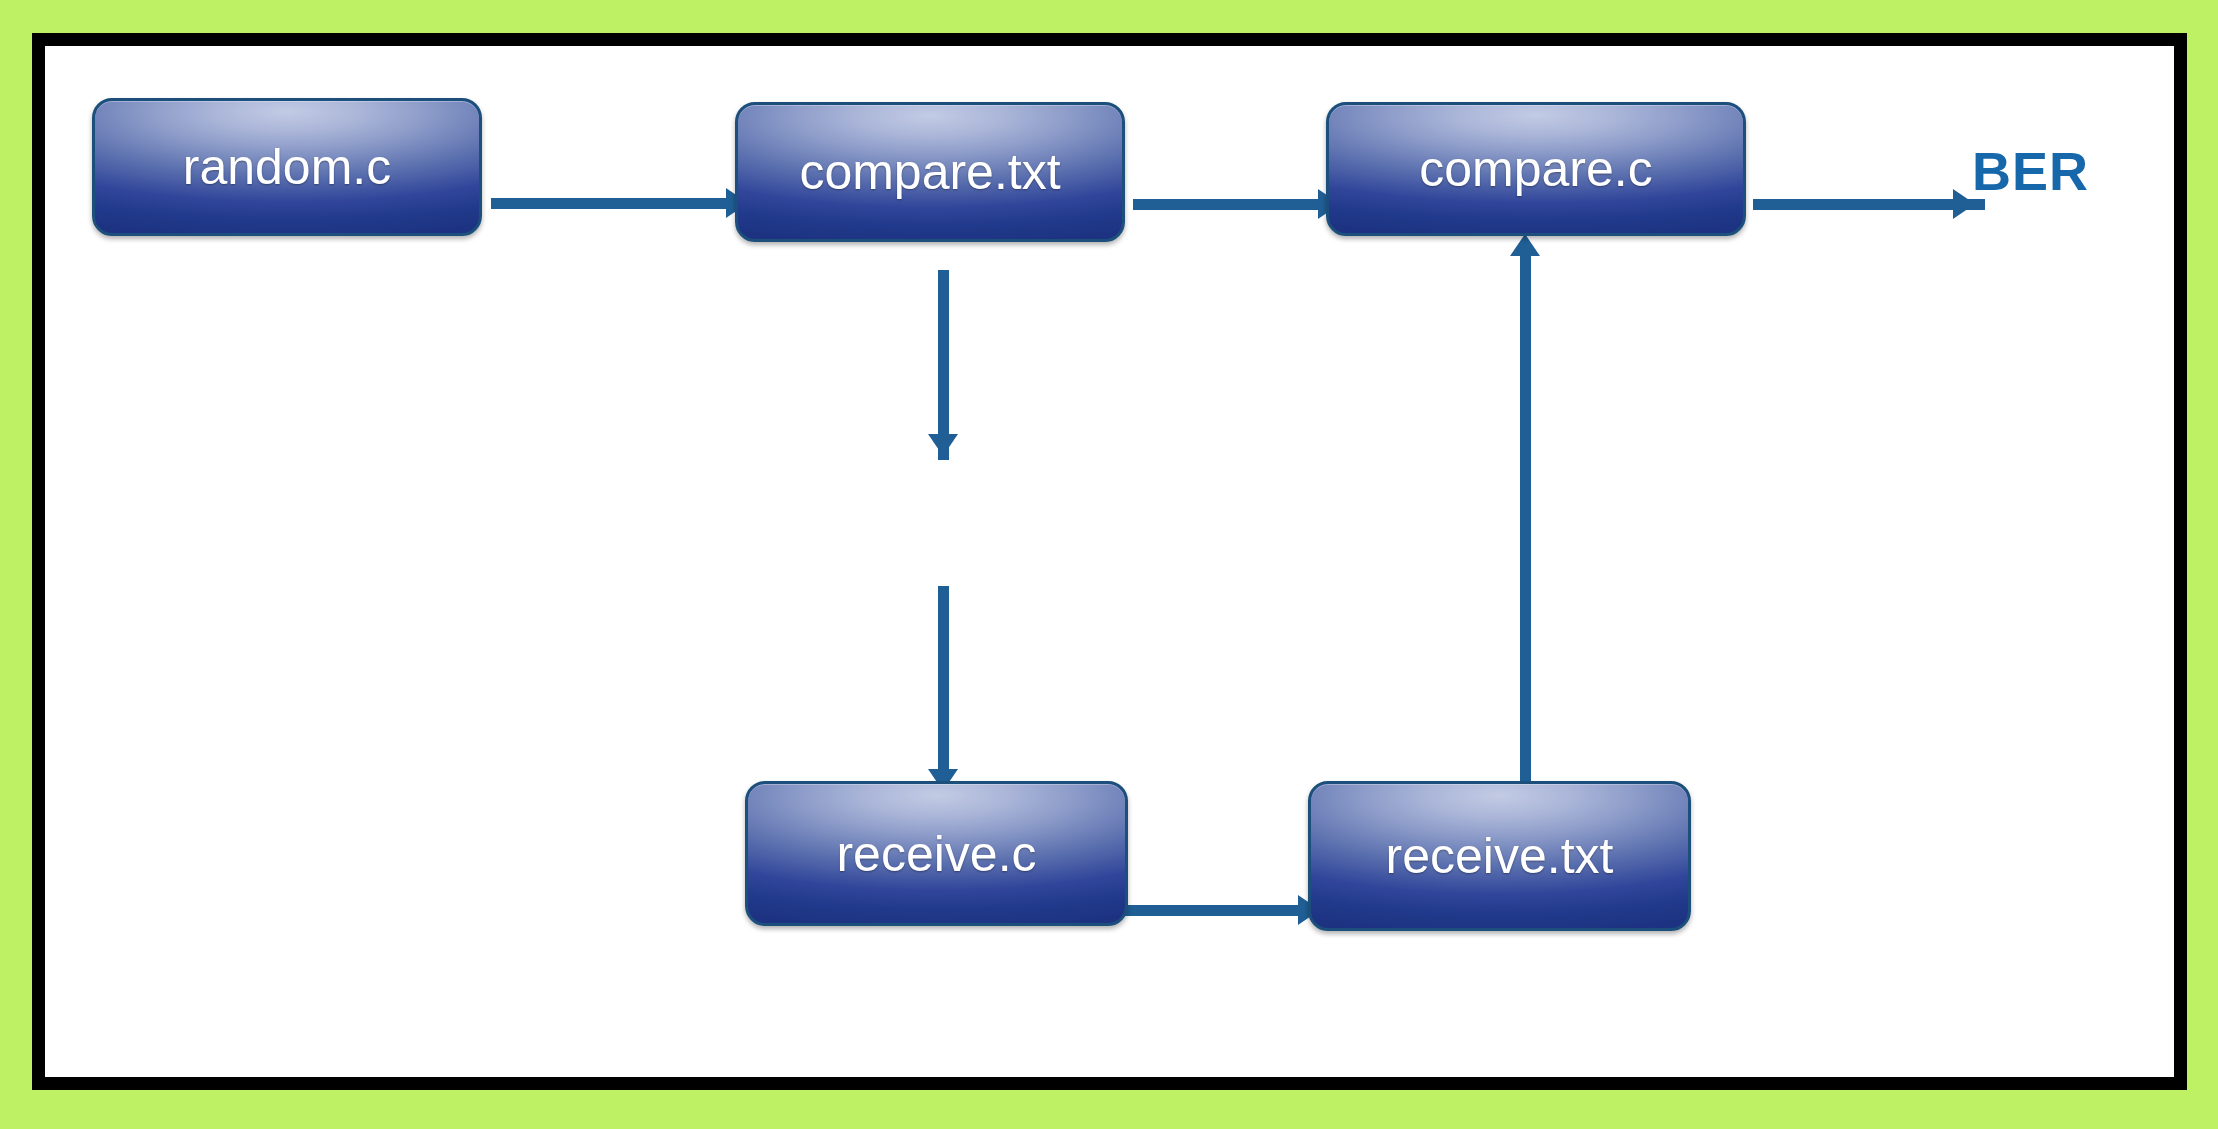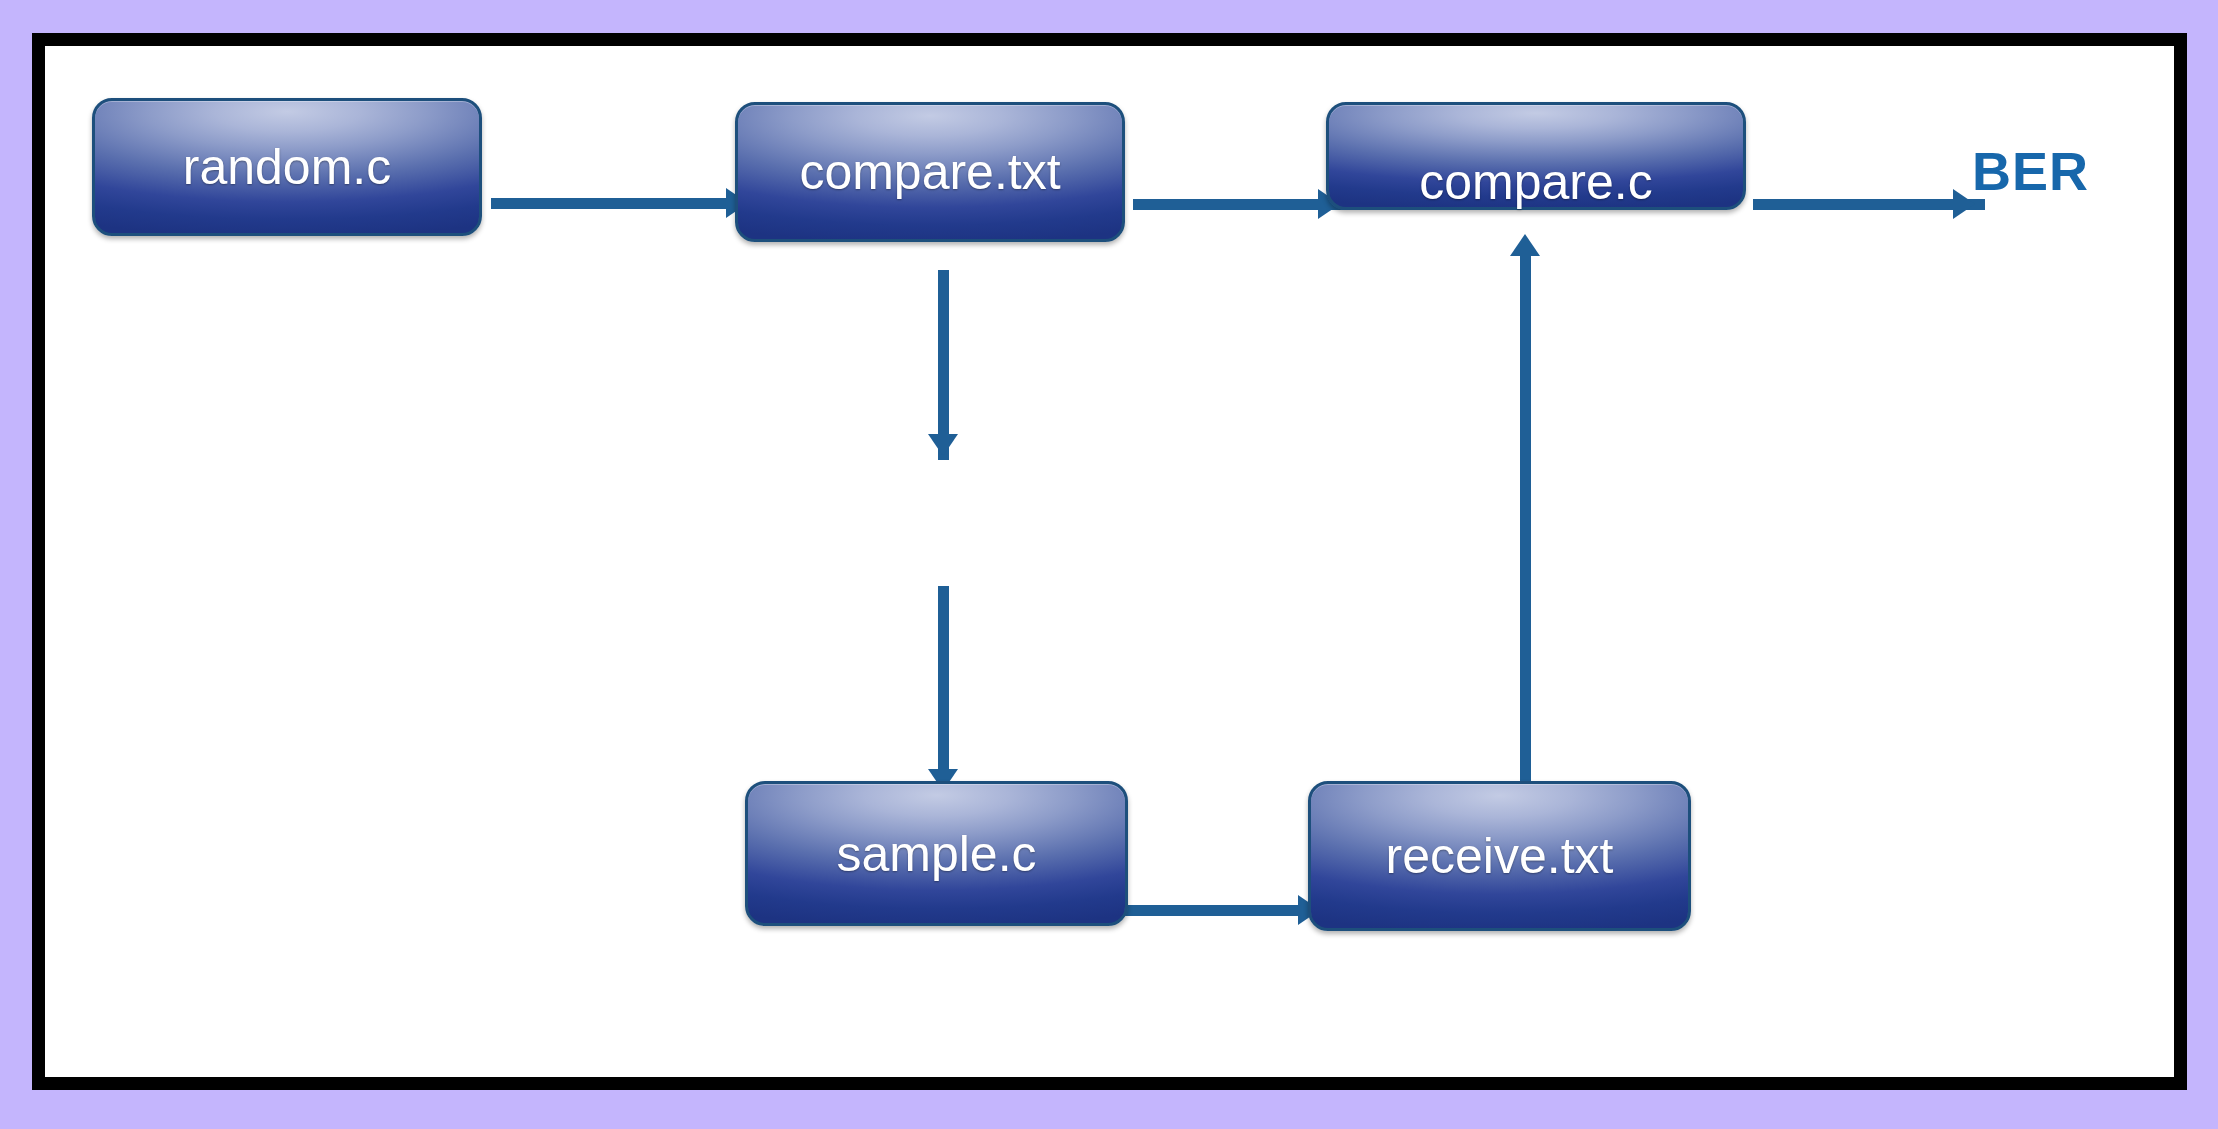--- a/index.html
+++ b/index.html
@@ -12,21 +12,21 @@
     width: 2218px;
     height: 1129px;
     font-family: "Liberation Sans", sans-serif;
     overflow: hidden;
   }
 
   #canvas {
     position: relative;
     width: 2218px;
     height: 1129px;
-    background: #c4b5fd;
+    background: #bef264;
   }
 
   
   #frame {
     position: absolute;
     left: 32px;
     top: 33px;
     width: 2155px;
     height: 1057px;
     border: 13px solid #000000;
@@ -152,27 +152,27 @@
     <div class="arrow-up" style="left:1465px; top:188px;"></div>
 
     <div class="node" style="left:47px; top:52px; width:390px; height:138px;">
       <span class="node-label">random.c</span>
     </div>
 
     <div class="node" style="left:690px; top:56px; width:390px; height:140px;">
       <span class="node-label">compare.txt</span>
     </div>
 
-    <div class="node" style="left:1281px; top:56px; width:420px; height:108px;align-items:flex-end;">
+    <div class="node" style="left:1281px; top:56px; width:420px; height:134px;">
       <span class="node-label">compare.c</span>
     </div>
 
 
     <div class="node" style="left:700px; top:735px; width:383px; height:145px;">
-      <span class="node-label">sample.c</span>
+      <span class="node-label">receive.c</span>
     </div>
 
     <div class="node" style="left:1263px; top:735px; width:383px; height:150px;">
       <span class="node-label">receive.txt</span>
     </div>
 
   </div>
 
   <div id="ber-label">BER</div>
 

